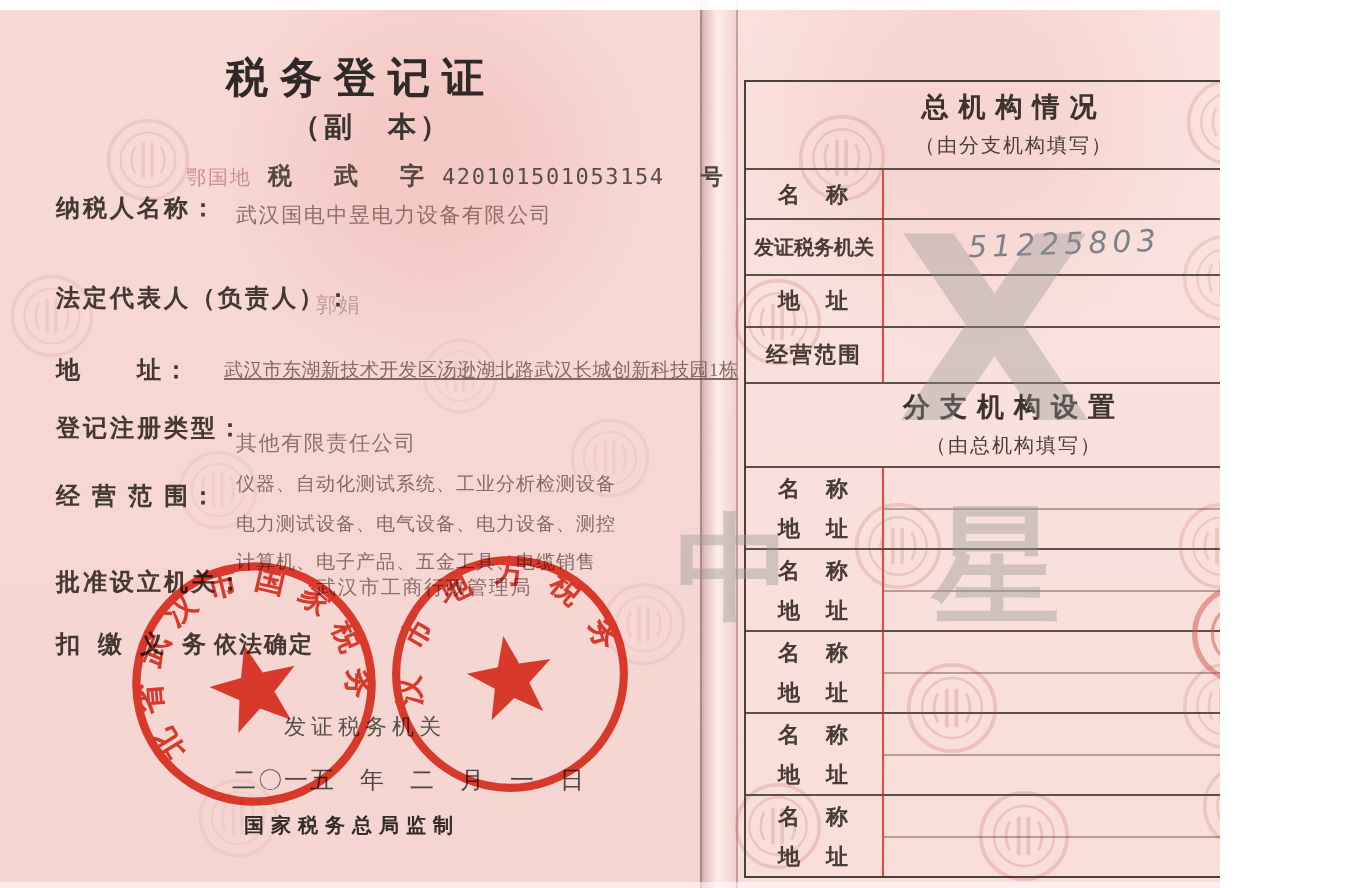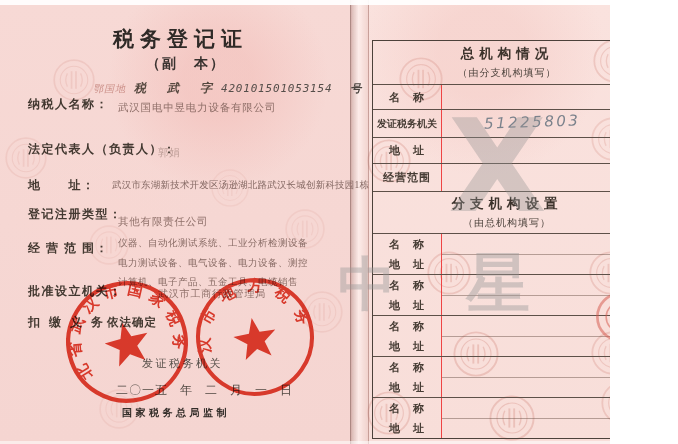--- a/index.html
+++ b/index.html
@@ -38,21 +38,21 @@
   .cert-title{font-size:21px;font-weight:bold;letter-spacing:6px;color:#2f2a27;}
   .copy-label{font-size:14px;font-weight:bold;letter-spacing:2px;color:#3a3330;}
   .serial{display:flex;align-items:baseline;color:#4c4540;}
   .serial .faint{font-size:10px;color:rgba(190,120,112,.75);margin-right:8px;letter-spacing:1px;}
   .serial .mid{font-size:12px;font-weight:bold;letter-spacing:9px;color:#55483f;}
   .serial .num{font-family:"DejaVu Sans Mono", monospace;font-size:11px;letter-spacing:.8px;color:#554e4a;}
   .serial .suf{font-size:11px;font-weight:bold;margin-left:18px;color:#4c4540;}
   .f-label{font-size:12px;font-weight:bold;letter-spacing:1.5px;color:#433931;white-space:nowrap;}
   .f-value{font-size:10.5px;letter-spacing:.8px;color:rgba(128,97,90,.88);white-space:nowrap;}
   .f-value.faint{color:rgba(165,135,128,.7);}
-  .addr-value{font-size:9.5px;letter-spacing:.2px;color:rgba(120,92,86,.9);white-space:nowrap;z-index:6;}
+  .addr-value{font-size:9.5px;letter-spacing:.2px;color:rgba(120,92,86,.9);white-space:nowrap;z-index:6;text-decoration:underline;}
   .scope{font-size:9.5px;line-height:19.5px;letter-spacing:.5px;color:rgba(122,93,87,.9);white-space:nowrap;}
   .issuer{font-size:11px;letter-spacing:2.5px;color:#57504a;}
   .dateline{display:flex;align-items:baseline;font-size:12px;color:#4f4741;letter-spacing:1px;}
   .dateline span{margin-right:12px;}
   .footer-line{font-size:10px;font-weight:bold;letter-spacing:3.5px;color:#332d29;}
 
   
   .stamp{mix-blend-mode:multiply;opacity:.9;z-index:7;}
 
   
@@ -92,21 +92,21 @@
 <body>
 
 <div class="canvas">
 
   <div class="page-left"></div>
 
   <div class="abs cert-title" style="left:113px;top:25px;z-index:4;">税务登记证</div>
 
   <div class="abs copy-label" style="left:146px;top:55px;z-index:4;">（副　本）</div>
 
-  <div class="abs serial" style="left:93px;top:80px;z-index:4;font-style:italic;">
+  <div class="abs serial" style="left:93px;top:80px;z-index:4;">
     <span class="faint">鄂国地</span>
     <span class="mid">税 武 字</span>
     <span class="num">420101501053154</span>
     <span class="suf">号</span>
   </div>
 
   <div class="abs f-label" style="left:28px;top:96px;z-index:4;">纳税人名称：</div>
   <div class="abs f-value" style="left:118px;top:101px;z-index:4;">武汉国电中昱电力设备有限公司</div>
 
   <div class="abs f-label" style="left:28px;top:141px;z-index:4;">法定代表人（负责人）：</div>

